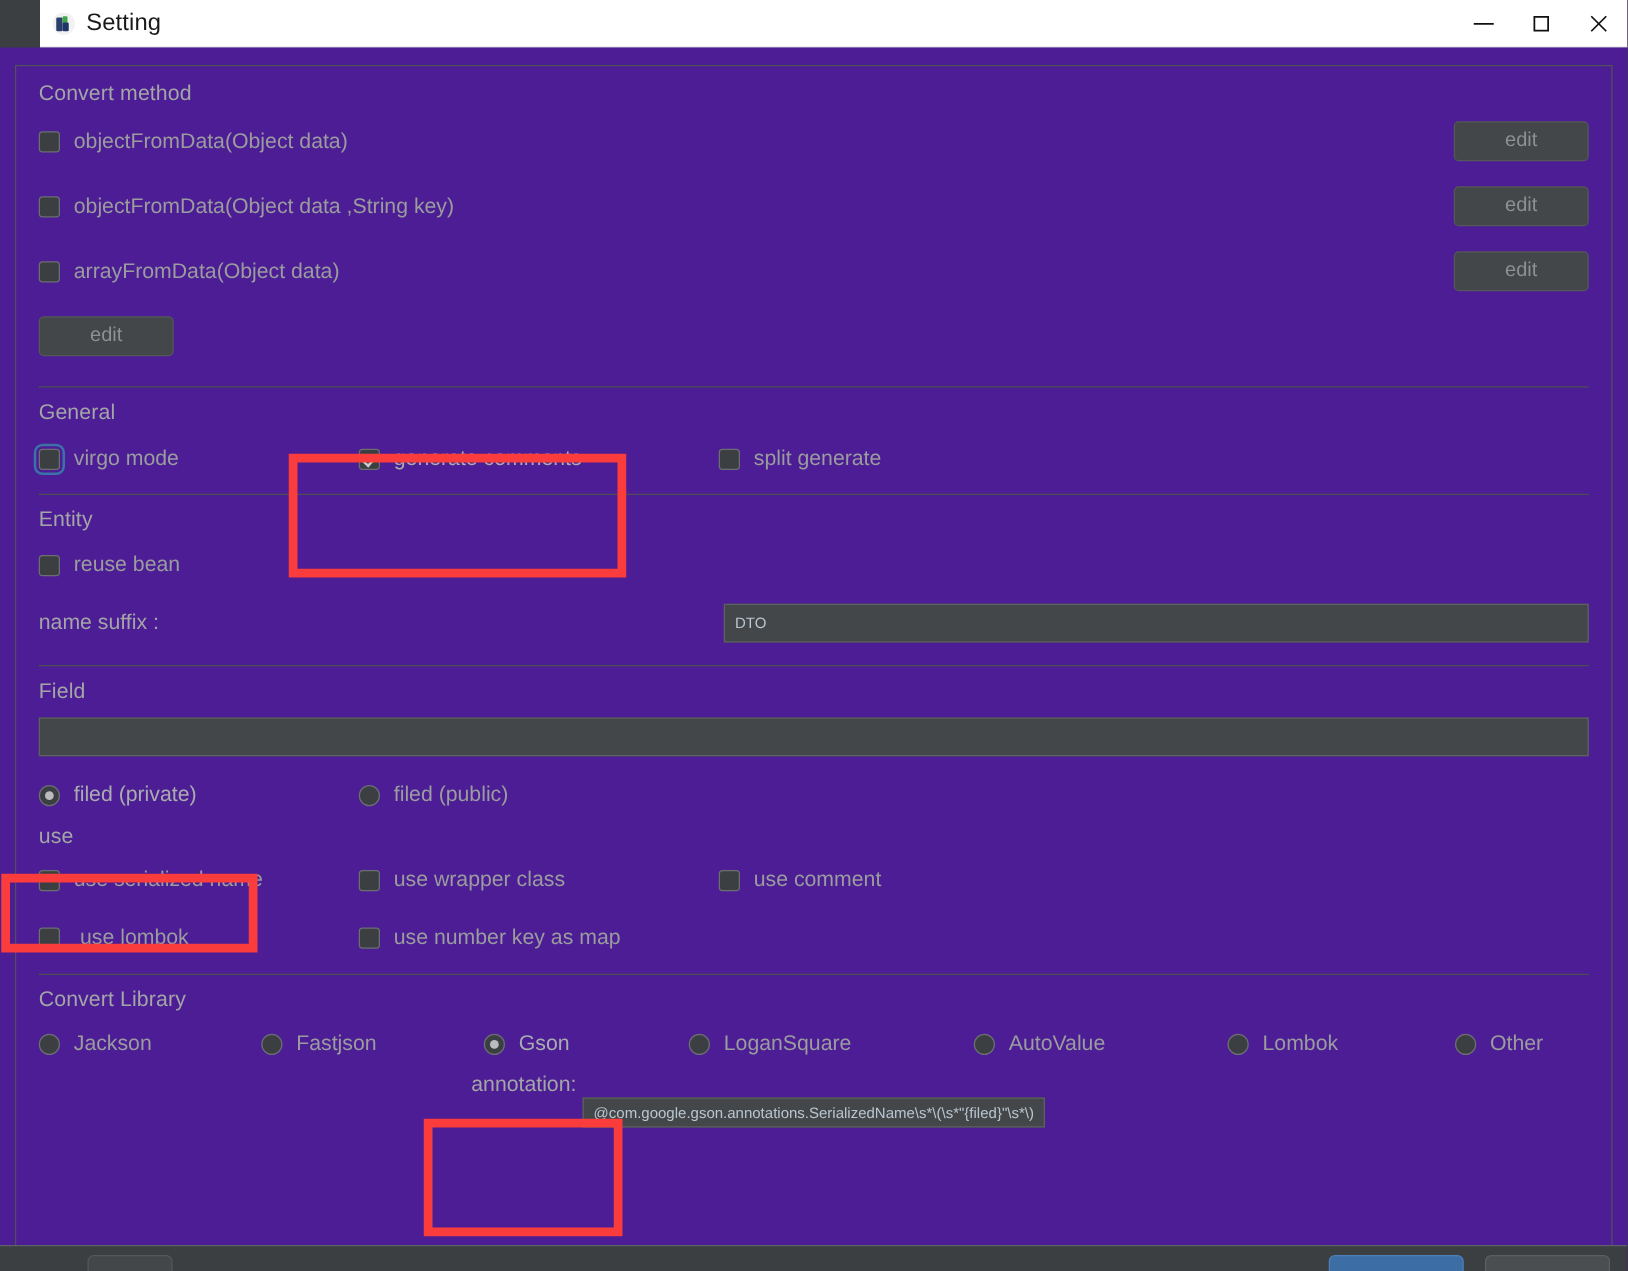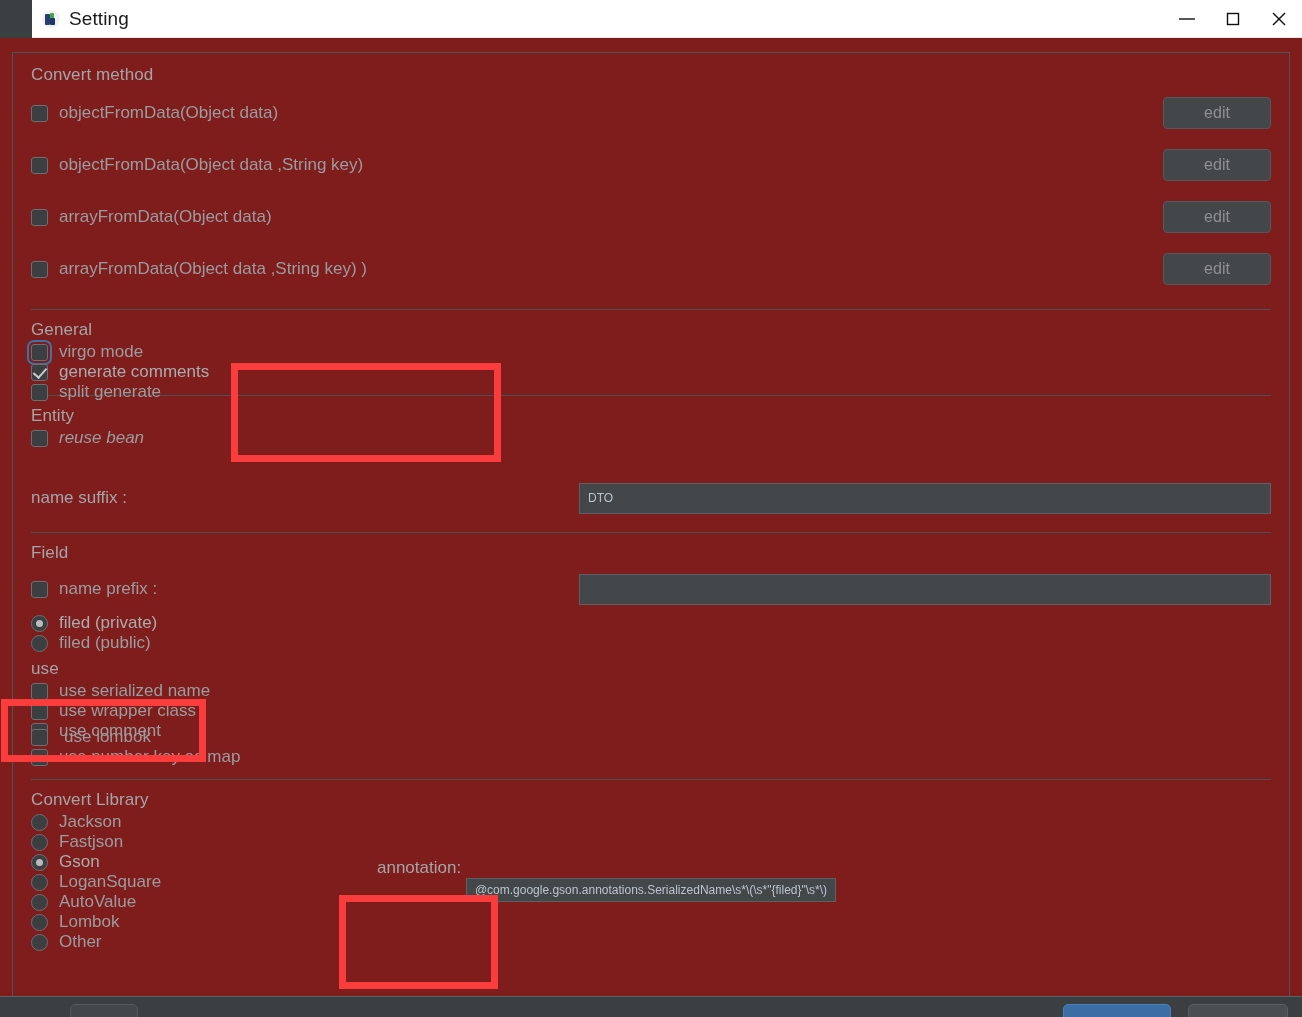--- a/index.html
+++ b/index.html
@@ -62,21 +62,21 @@
   .win-btn {
     width: 46px;
     display: flex; align-items: center; justify-content: center;
     cursor: default;
   }
   .win-btn svg { display: block; }
 
   
   #content {
     height: 979px;
-    background: #7f1d1d;
+    background: #4c1d95;
     padding: 14px 12px 0 12px;
     position: relative;
   }
   #panel {
     border: 1px solid #4e5254;
     border-bottom: none;
     height: 964px;
     padding: 0 18px;
     position: relative;
   }
@@ -126,21 +126,21 @@
     content: "";
     position: absolute;
     left: 4px; top: 4px;
     width: 7px; height: 7px;
     border-radius: 50%;
     background: #b9bcbe;
   }
 
   .row {
     display: flex;
-    flex-direction: column;
+    align-items: center;
   }
   .opt {
     display: flex;
     align-items: center;
     gap: 11px;
   }
   .opt .lbl {
     color: #9a9c9e;
     font-size: 17px;
     white-space: nowrap;
@@ -290,24 +290,20 @@
 
     <div class="cm-row">
       <div class="opt">
         <span class="ck"></span>
         <span class="lbl">arrayFromData(Object data)</span>
       </div>
       <div class="edit-btn">edit</div>
     </div>
 
     <div class="cm-row">
-      <div class="opt">
-        <span class="ck"></span>
-        <span class="lbl">arrayFromData(Object data ,String key) )</span>
-      </div>
       <div class="edit-btn">edit</div>
     </div>
 
     <hr class="sep" style="margin-top:14px;">
 
     <div class="grouplabel" style="padding-top:10px;">General</div>
 
     <div class="row" style="height:50px;">
       <div class="opt" style="width:256px;">
         <span class="ck focusring"></span>
@@ -320,43 +316,37 @@
       <div class="opt">
         <span class="ck"></span>
         <span class="lbl">split generate</span>
       </div>
     </div>
 
     <hr class="sep" style="margin-top:3px;">
 
     <div class="grouplabel" style="padding-top:10px;">Entity</div>
 
-    <div class="row" style="height:48px;font-style:italic;">
+    <div class="row" style="height:48px;">
       <div class="opt">
         <span class="ck"></span>
         <span class="lbl">reuse bean</span>
       </div>
     </div>
 
     <div class="field-line" style="height:44px;">
       <div class="fl-label">name suffix :</div>
       <div class="tinput">DTO</div>
     </div>
 
     <hr class="sep" style="margin-top:12px;">
 
     <div class="grouplabel" style="padding-top:10px;">Field</div>
 
     <div class="field-line" style="height:48px;">
-      <div class="fl-label">
-        <span class="opt">
-          <span class="ck"></span>
-          <span class="lbl">name prefix :</span>
-        </span>
-      </div>
       <div class="tinput empty"></div>
     </div>
 
     <div class="row" style="height:46px;">
       <div class="opt" style="width:256px;">
         <span class="rd selected"></span>
         <span class="lbl bright">filed (private)</span>
       </div>
       <div class="opt">
         <span class="rd"></span>

